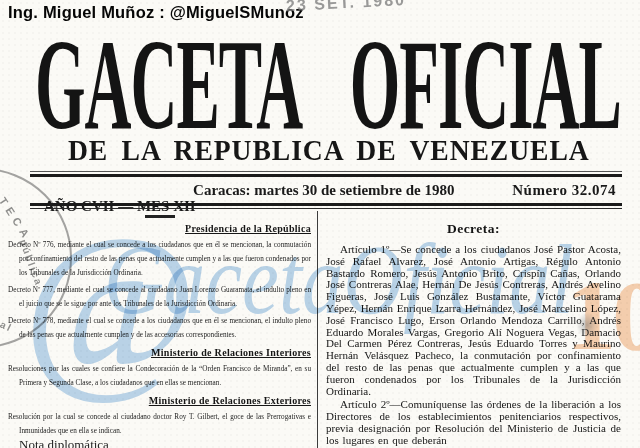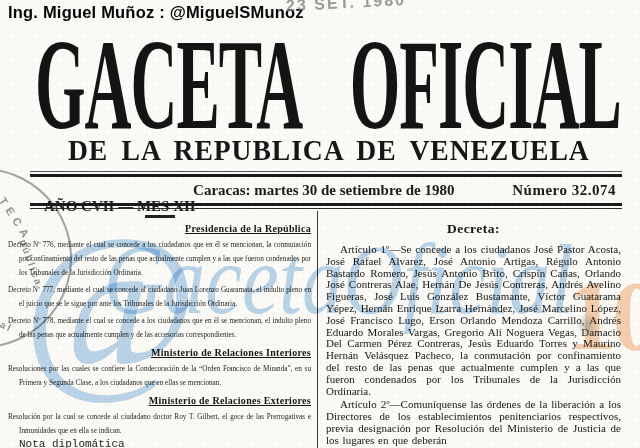--- a/index.html
+++ b/index.html
@@ -54,21 +54,21 @@
   .col{position:absolute; top:211px;}
   .col-left{left:8px; width:303px;}
   .col-right{left:326px; width:295px;}
   .sumario-title{text-align:center; font-weight:bold; font-size:19px; letter-spacing:2.5px; margin-top:8px; color:#141414;}
   .sumario-dash{width:30px; height:3px; background:#222; margin:4px auto 5px;}
   .sec-heading{text-align:right; font-weight:bold; font-size:10px; margin:5px 0 4px; letter-spacing:0.3px; color:#161616;text-decoration:underline;}
   .sum-item{
     font-size:7.2px; line-height:14px; text-align:justify;
     margin:0 0 3px; padding-left:11px; text-indent:-11px; color:#232323;
   }
-  .sum-note{font-size:11px; line-height:7.9px; margin:0; padding-left:11px; color:#232323;font-family:Liberation Mono, monospace;}
+  .sum-note{font-size:13px; line-height:7.9px; margin:0; padding-left:11px; color:#232323;}
   .decreta-heading{text-align:center; font-weight:bold; font-size:13.5px; letter-spacing:0.5px; margin:10px 0 7px; color:#141414;}
   .dec-par{
     font-size:11px; line-height:11.8px; text-align:justify; text-indent:14px;
     margin:0 0 2px; color:#161616; word-spacing:1px;
   }
   
   .wm{position:absolute; pointer-events:none; mix-blend-mode:multiply; font-style:italic; line-height:1;}
   .wm-at{top:208px; left:22px; font-size:190px; color:#8fbce4; opacity:0.6;}
   .wm-name{top:230px; left:104px; font-size:100px; color:#8fbce4; opacity:0.62; white-space:nowrap; transform-origin:left top;}
   .wm-suffix{top:266px; left:566px; font-size:100px; font-weight:bold; font-style:normal; color:#f3b98c; opacity:0.66; letter-spacing:-4px;}

